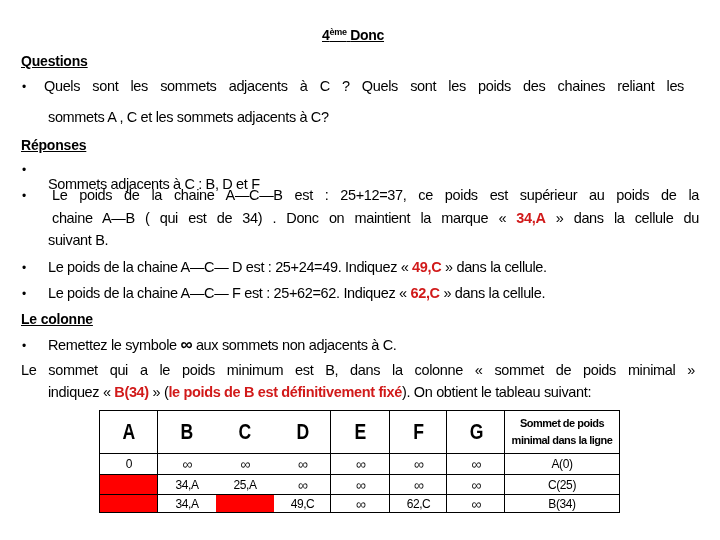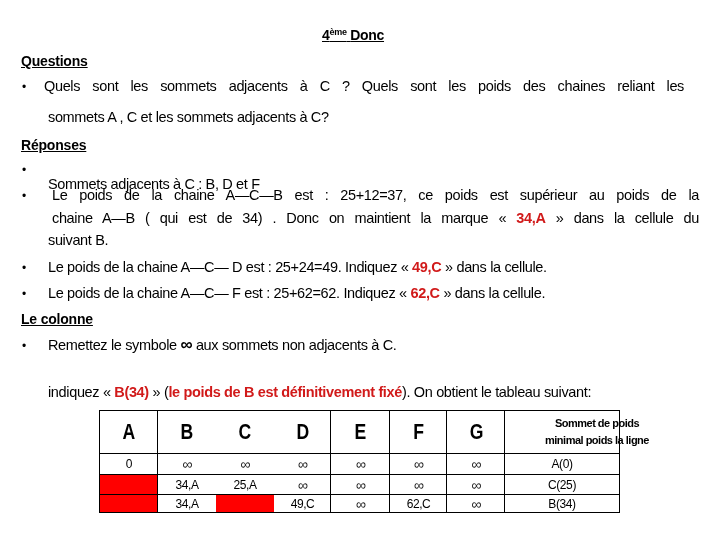--- a/index.html
+++ b/index.html
@@ -26,21 +26,21 @@
   .tbl {
     position: absolute; left: 99px; top: 410px; width: 521px; height: 103px;
     border: 1px solid #000; box-sizing: border-box;
   }
   .row { position: absolute; left: 0; width: 100%; border-top: 1px solid #000; box-sizing: border-box; }
   .cell {
     position: absolute; top: 0; height: 100%; display: flex; align-items: center; justify-content: center;
     box-sizing: border-box; font-size: 12px; letter-spacing: -0.4px;
   }
   .hcell { font-size: 22px; font-weight: bold; font-family: "Liberation Sans", sans-serif; transform: scaleX(0.8); }
-  .hlast { font-size: 11px; font-weight: bold; line-height: 17px; text-align: center; letter-spacing: -0.5px; flex-direction: column; margin-left: 35px; }
+  .hlast { font-size: 11px; font-weight: bold; line-height: 17px; text-align: center; letter-spacing: -0.5px; flex-direction: column; }
   .vsep { position: absolute; top: 0; width: 1px; height: 100%; background: #000; }
   .fill-red { background: #ff0000; }
   .inf { font-size: 14px; color: #222; }
 </style>
 </head>
 <body>
 
 <div class="page">
 
   <div class="abs title">
@@ -78,20 +78,21 @@
     <span>Le poids de la chaine A—C— F est : 25+62=62. Indiquez « </span><span class="red">62,C</span><span> » dans la  cellule.</span>
   </div>
 
   <div class="abs heading" style="left:21px; top:311px;">Le colonne</div>
 
   <div class="bullet" style="top:339px;">•</div>
   <div class="abs line" style="left:48px; top:337px;">
     <span>Remettez le symbole </span><span class="inf-sym">∞</span><span> aux sommets non adjacents à C.</span>
   </div>
 
+  <div class="abs line" style="left:21px; top:362px; width:674px; text-align:justify; text-align-last:justify;">Le sommet qui a le poids minimum est B, dans la colonne « sommet de poids minimal »</div>
   <div class="abs line" style="left:48px; top:384px;">
     <span>indiquez « </span><span class="red">B(34)</span><span> » (</span><span class="red">le poids de B est définitivement fixé</span><span>). On obtient le tableau suivant:</span>
   </div>
 
   <div class="tbl">
 
     <div class="row" style="top:0; height:42px; border-top:none;">
       <div class="cell" style="left:0; width:58px;">
           <span class="hcell">A</span>
         </div>
@@ -108,21 +109,21 @@
           <span class="hcell">E</span>
         </div>
       <div class="cell" style="left:290px; width:57px;">
           <span class="hcell">F</span>
         </div>
       <div class="cell" style="left:347px; width:58px;">
           <span class="hcell">G</span>
         </div>
       <div class="cell hlast" style="left:405px; width:114px;">
         <span>Sommet de poids</span>
-        <span>minimal poids la ligne</span>
+        <span>minimal dans la ligne</span>
       </div>
     </div>
 
     <div class="row" style="top:42px; height:21px;">
       <div class="cell" style="left:0; width:58px;">0</div>
       <div class="cell inf" style="left:58px; width:58px;">∞</div>
       <div class="cell inf" style="left:116px; width:58px;">∞</div>
       <div class="cell inf" style="left:174px; width:57px;">∞</div>
       <div class="cell inf" style="left:231px; width:59px;">∞</div>
       <div class="cell inf" style="left:290px; width:57px;">∞</div>

